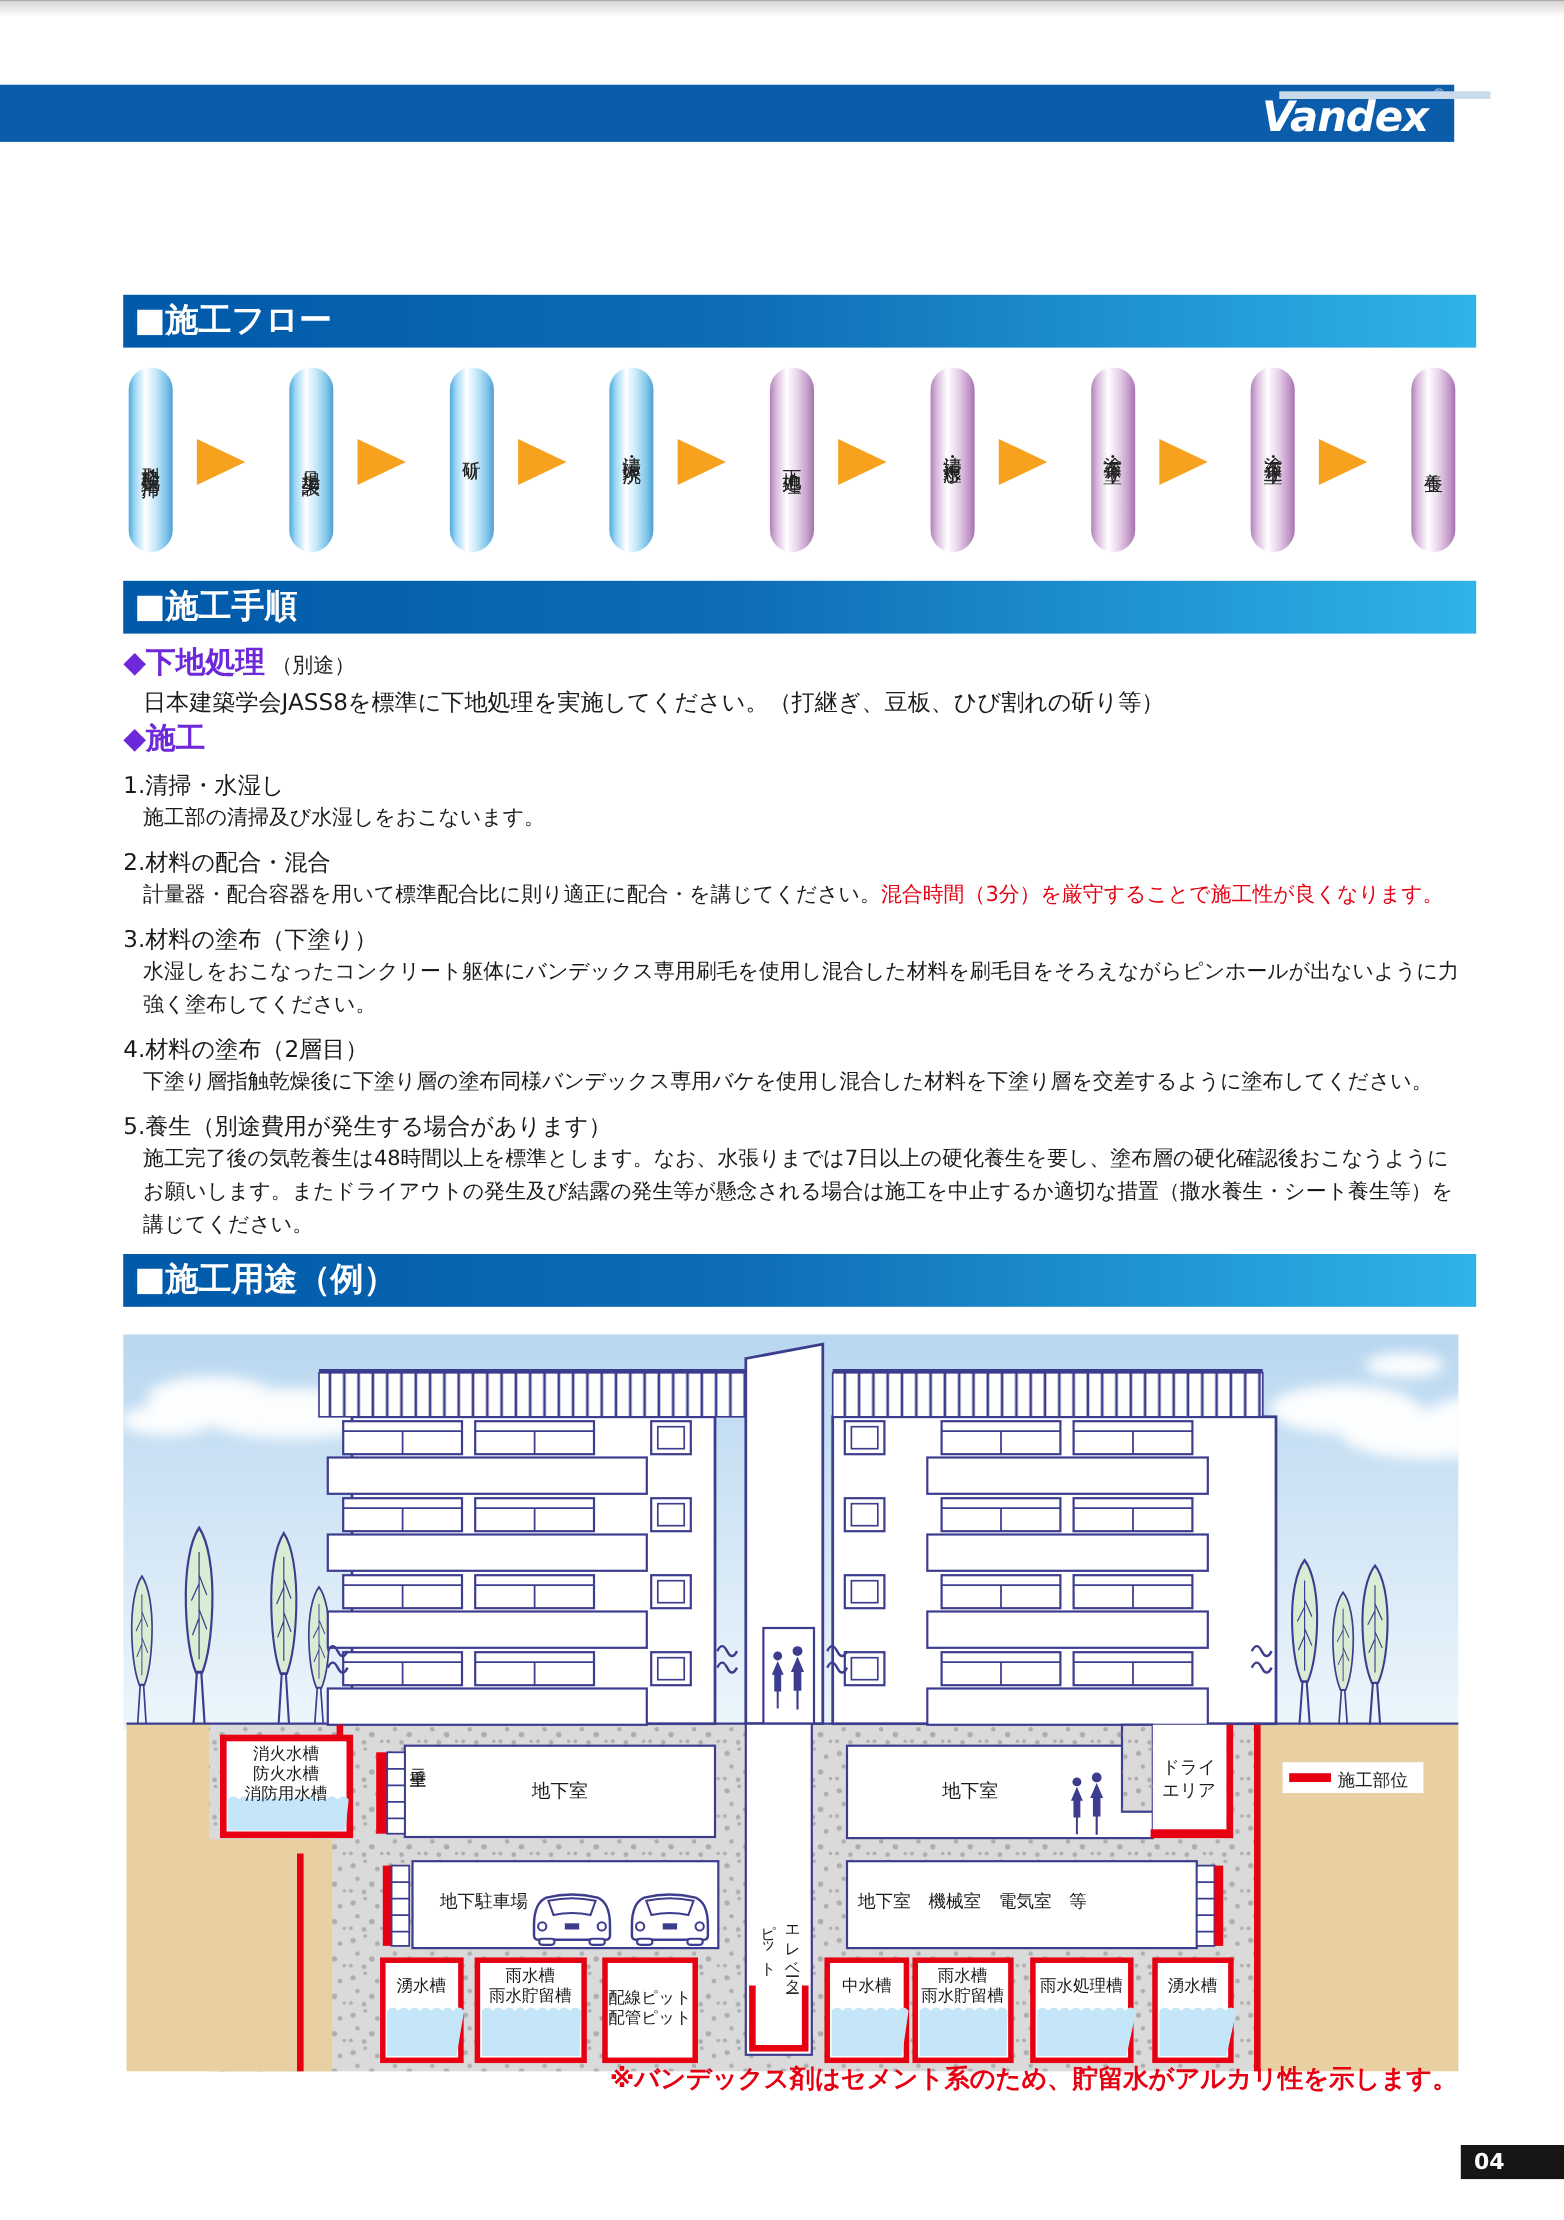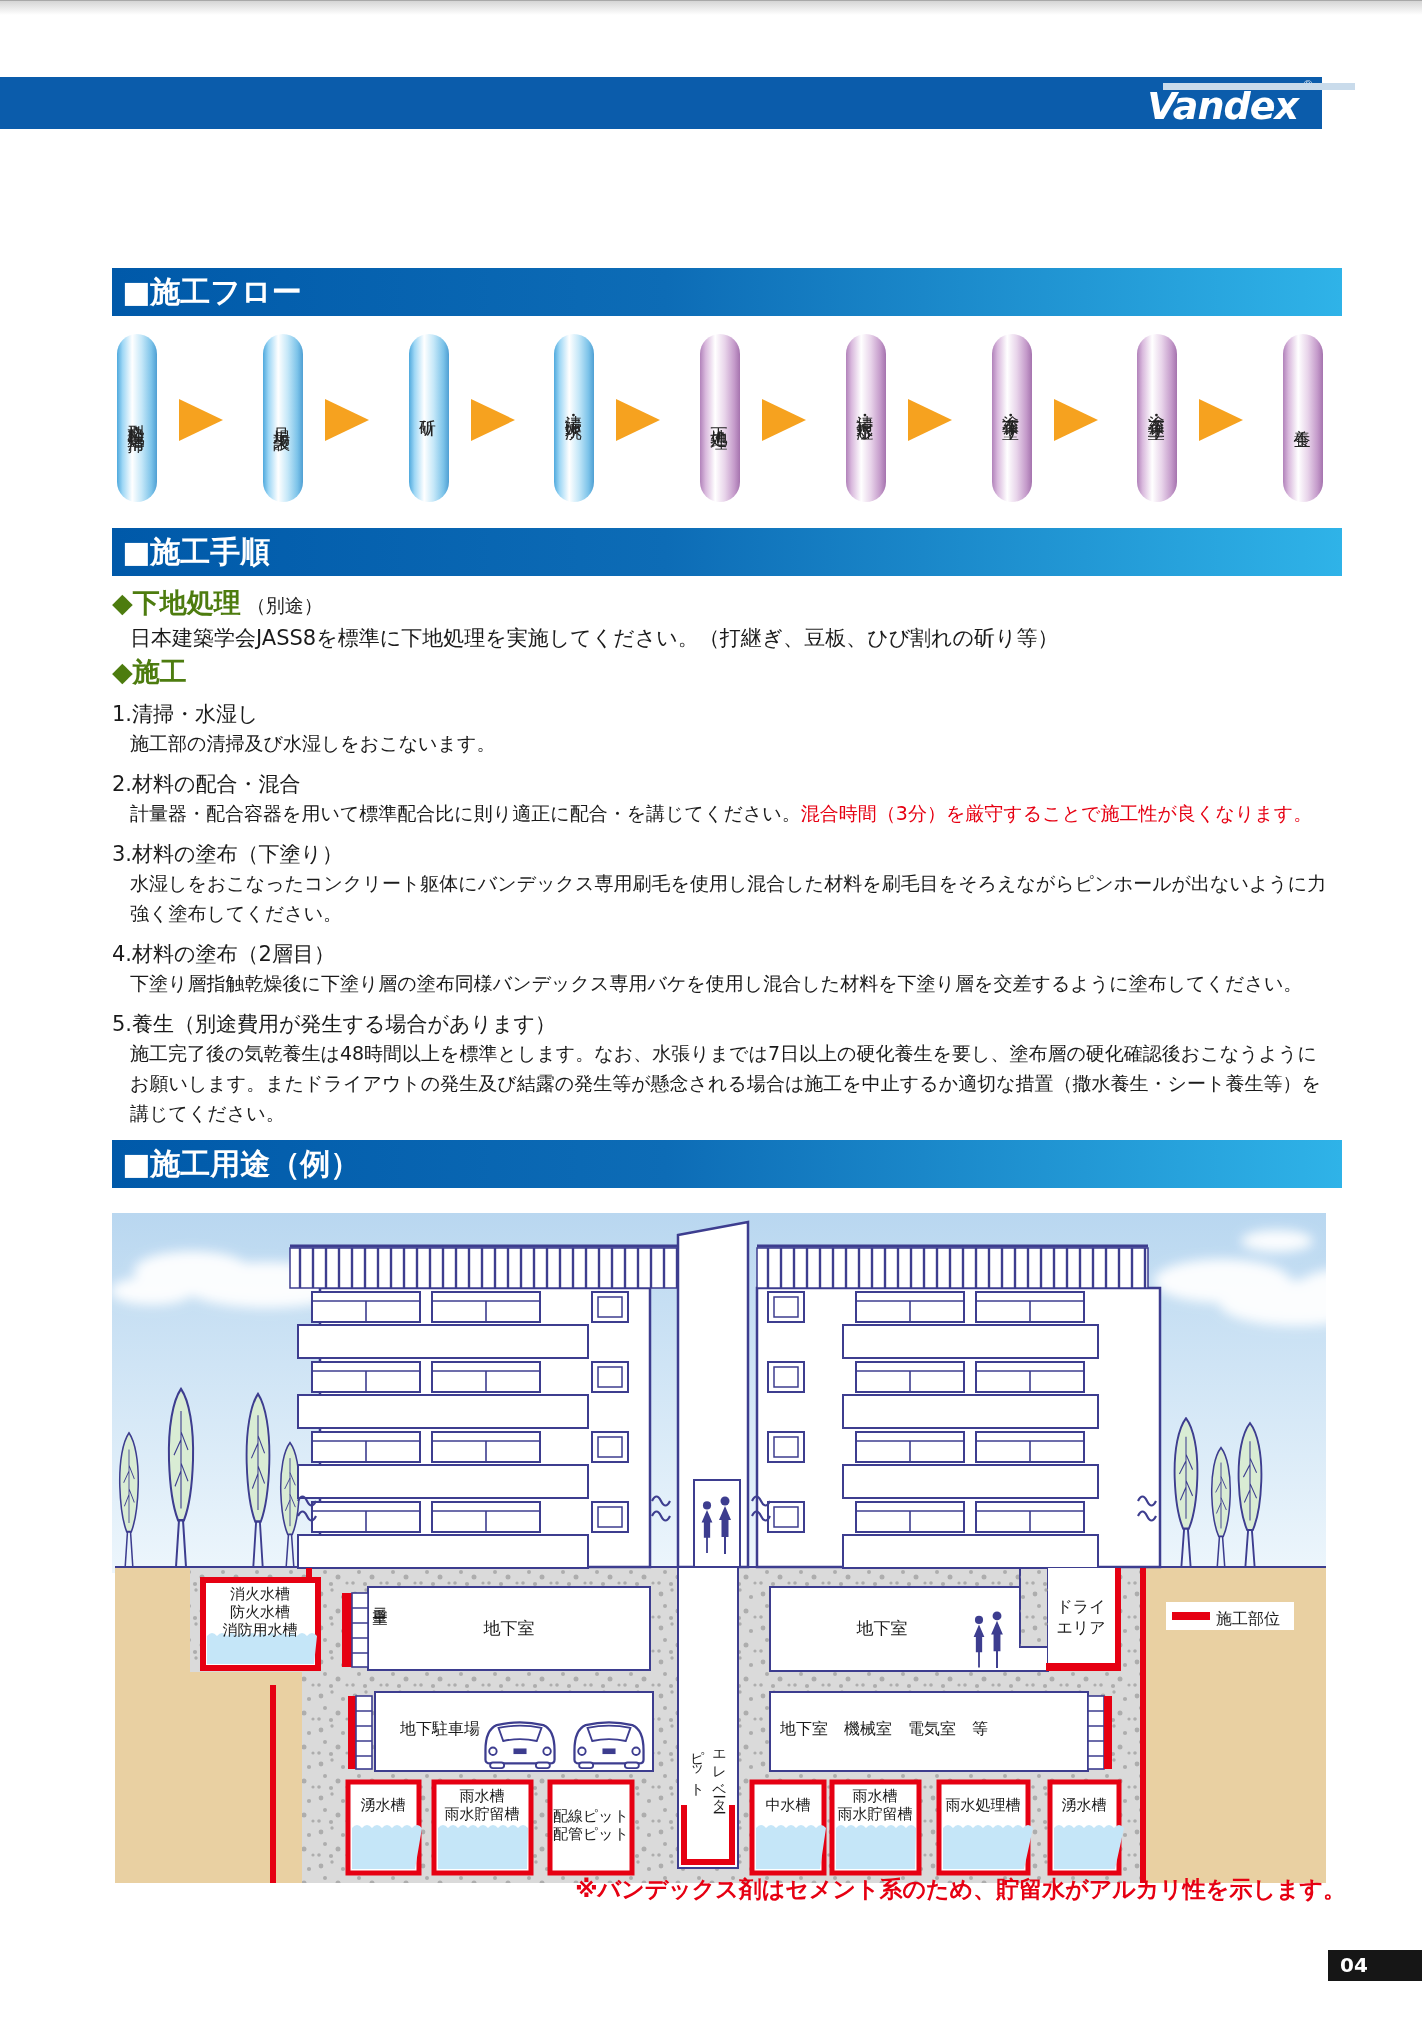--- a/index.html
+++ b/index.html
@@ -22,32 +22,32 @@
   .capsule{position:absolute;top:334px;width:40px;height:168px;border-radius:20px;
         display:flex;align-items:center;justify-content:center;}
   .capsule.blue{background:linear-gradient(90deg,#4fa9dd 0%,#9ed7f5 14%,#ffffff 38%,#c4e7f8 62%,#7cc3e9 86%,#4f9fd3 100%);}
   .capsule.purple{background:linear-gradient(90deg,#b182ba 0%,#d9b9dd 14%,#ffffff 38%,#e8d4ea 62%,#c49aca 86%,#a573ae 100%);}
   .capsule span{writing-mode:vertical-rl;text-orientation:mixed;font-size:17px;font-weight:500;
         letter-spacing:2px;color:#222;}
   .flow-arrow{position:absolute;top:399px;width:0;height:0;
         border-left:44px solid #f6a21f;border-top:21px solid transparent;border-bottom:21px solid transparent;}
   
   .h-diamond{position:absolute;left:112px;display:flex;align-items:baseline;gap:6px;}
-  .h-diamond .hd{color:#4d7c0f;font-size:27px;font-weight:bold;line-height:30px;}
+  .h-diamond .hd{color:#6d28d9;font-size:27px;font-weight:bold;line-height:30px;}
   .h-diamond .hn{color:#222;font-size:19px;}
   .body-line{position:absolute;left:130px;font-size:21px;line-height:29px;}
   #procedure-items{position:absolute;top:688px;left:112px;width:1226px;}
   .proc-title{font-size:21px;font-weight:normal;line-height:27px;margin-top:13px;}
   .proc-body{font-size:19px;line-height:30px;margin-left:18px;width:1204px;}
   .red{color:#e60012;}
   
   #diagram{position:absolute;top:1213px;left:112px;}
   svg text{font-family:"DejaVu Sans","Liberation Sans",sans-serif;fill:#1a1a1a;}
   .vtext{writing-mode:vertical-rl;text-orientation:upright;}
-  .note{position:absolute;top:1874px;left:130px;width:1216px;text-align:right;
+  .note{position:absolute;top:1874px;left:109px;width:1216px;text-align:right;
         font-size:23px;font-weight:bold;color:#e60012;}
   .page-num{position:absolute;top:1950px;left:1328px;width:94px;height:31px;background:#161616;
         color:#fff;font-size:20px;font-weight:bold;line-height:31px;padding-left:12px;box-sizing:border-box;}
 </style>
 </head>
 <body>
 
 <div id="page">
   <div class="top-shade"></div>
 

